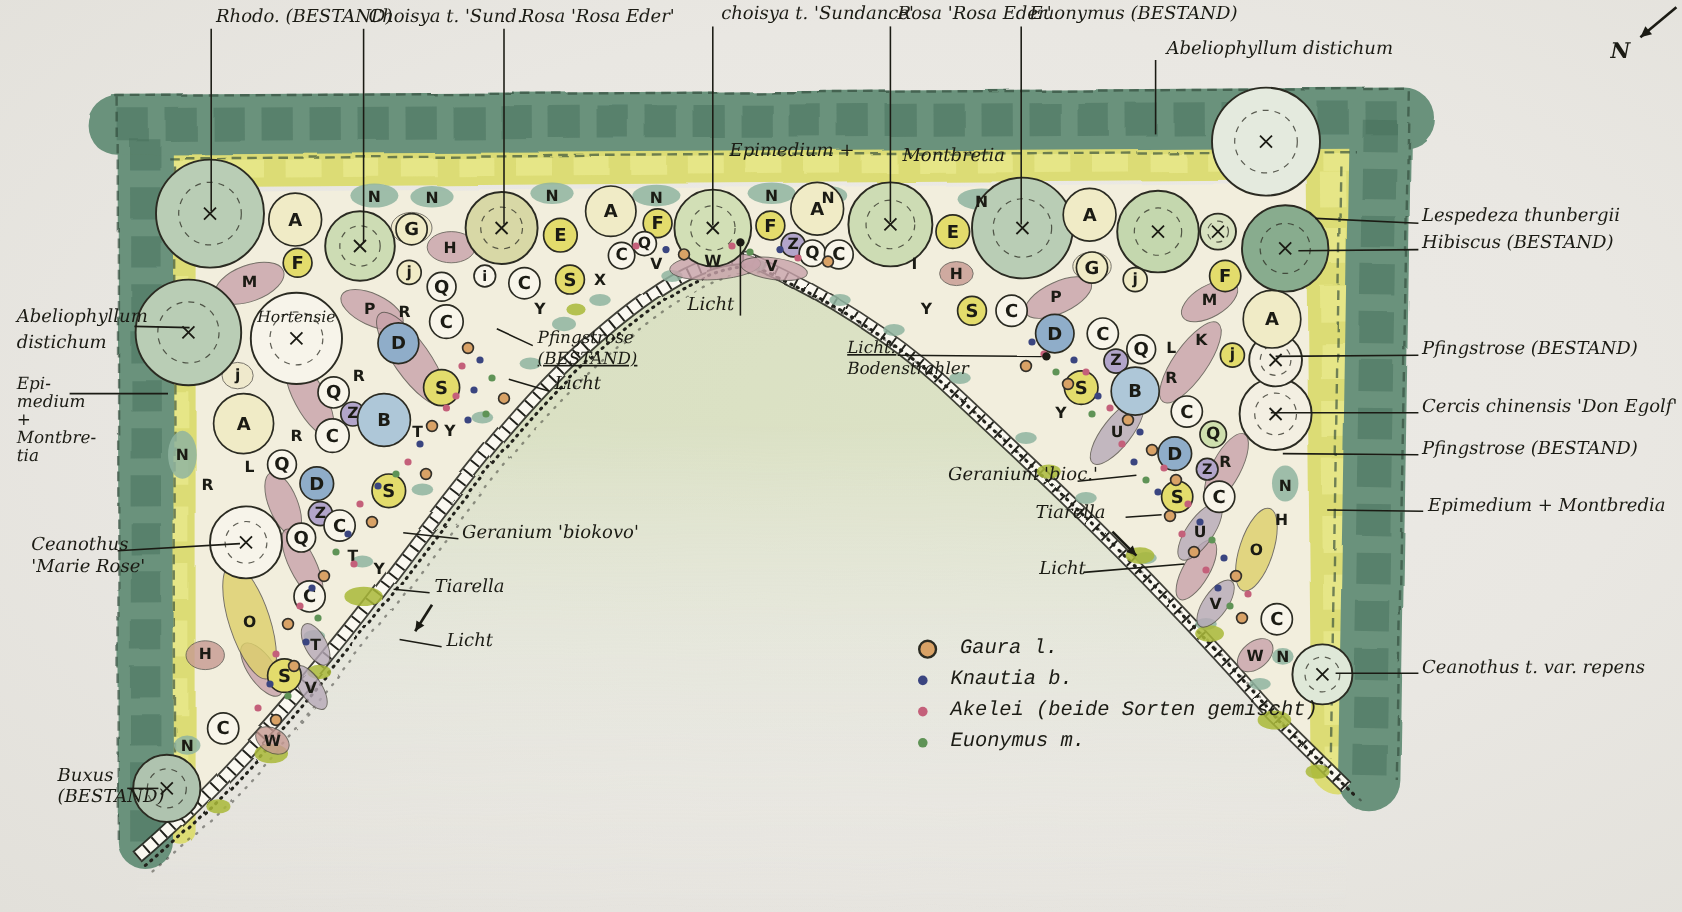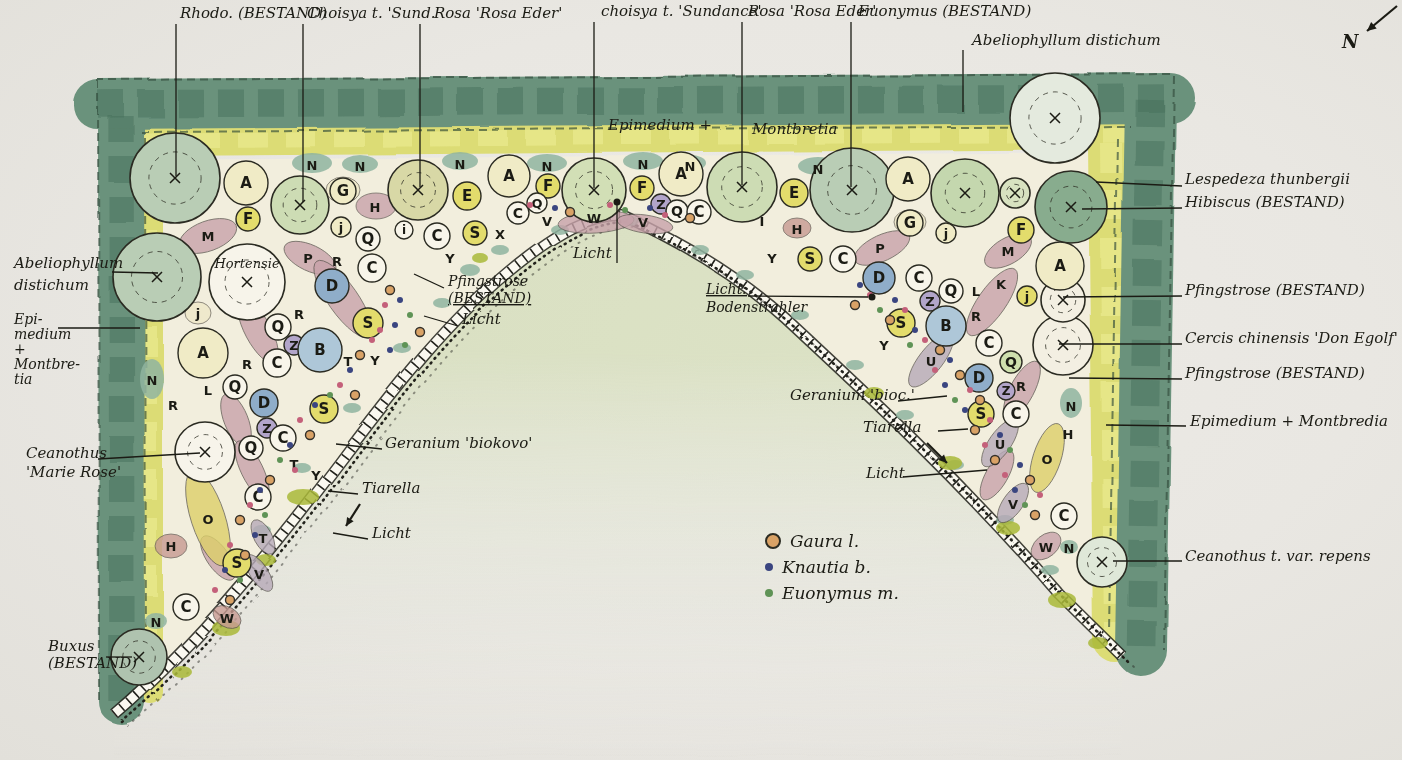--- a/index.html
+++ b/index.html
@@ -4,21 +4,21 @@
 <style>
   html,body{margin:0;padding:0;background:#d8d6d2;}
   .canvas{position:relative;width:1402px;height:760px;overflow:hidden;
           background:radial-gradient(ellipse at 55% 45%, #edebe6 0%, #e9e7e2 55%, #e2e0da 100%);
           font-family:"DejaVu Serif", serif;}
   svg{position:absolute;inset:0;}
   .plan-text{font-family:"DejaVu Serif", serif;font-style:italic;fill:#1b1b14;}
   .plant-letter{font-family:"DejaVu Sans", sans-serif;font-weight:bold;fill:#1b1b14;}
   #legend{position:absolute;display:flex;flex-direction:column;gap:5px;
           font-style:italic;font-size:17px;color:#1b1b14;}
-  .legend-item{display:flex;align-items:center;gap:9px;height:21px;}
+  .legend-item{display:flex;align-items:center;gap:19px;height:21px;font-family:Liberation Mono, monospace;}
   .legend-sym{display:inline-block;border-radius:50%;}
   .legend-sym.big{width:12px;height:12px;border:2.5px solid #2b2b22;}
   .legend-sym.dot{width:8px;height:8px;}
 </style>
 </head>
 <body>
 
 <div class="canvas">
   <svg id="plan-svg" width="1402" height="760" viewBox="0 0 1402 760">
     <defs>
@@ -565,17 +565,21 @@
   <div id="legend" style="left: 765px; top: 530px;">
       <div class="legend-item">
         <span class="legend-sym big" style="background: rgb(217, 162, 102);"></span>
         <span>Gaura l.</span>
       </div>
       <div class="legend-item">
         <span class="legend-sym dot" style="background: rgb(58, 69, 128);"></span>
         <span>Knautia b.</span>
       </div>
       <div class="legend-item">
+        <span class="legend-sym dot" style="background: rgb(196, 96, 122);"></span>
+        <span>Akelei (beide Sorten gemischt)</span>
+      </div>
+      <div class="legend-item">
         <span class="legend-sym dot" style="background: rgb(95, 147, 86);"></span>
         <span>Euonymus m.</span>
       </div>
     </div>
 </div>
 
 </body></html>

